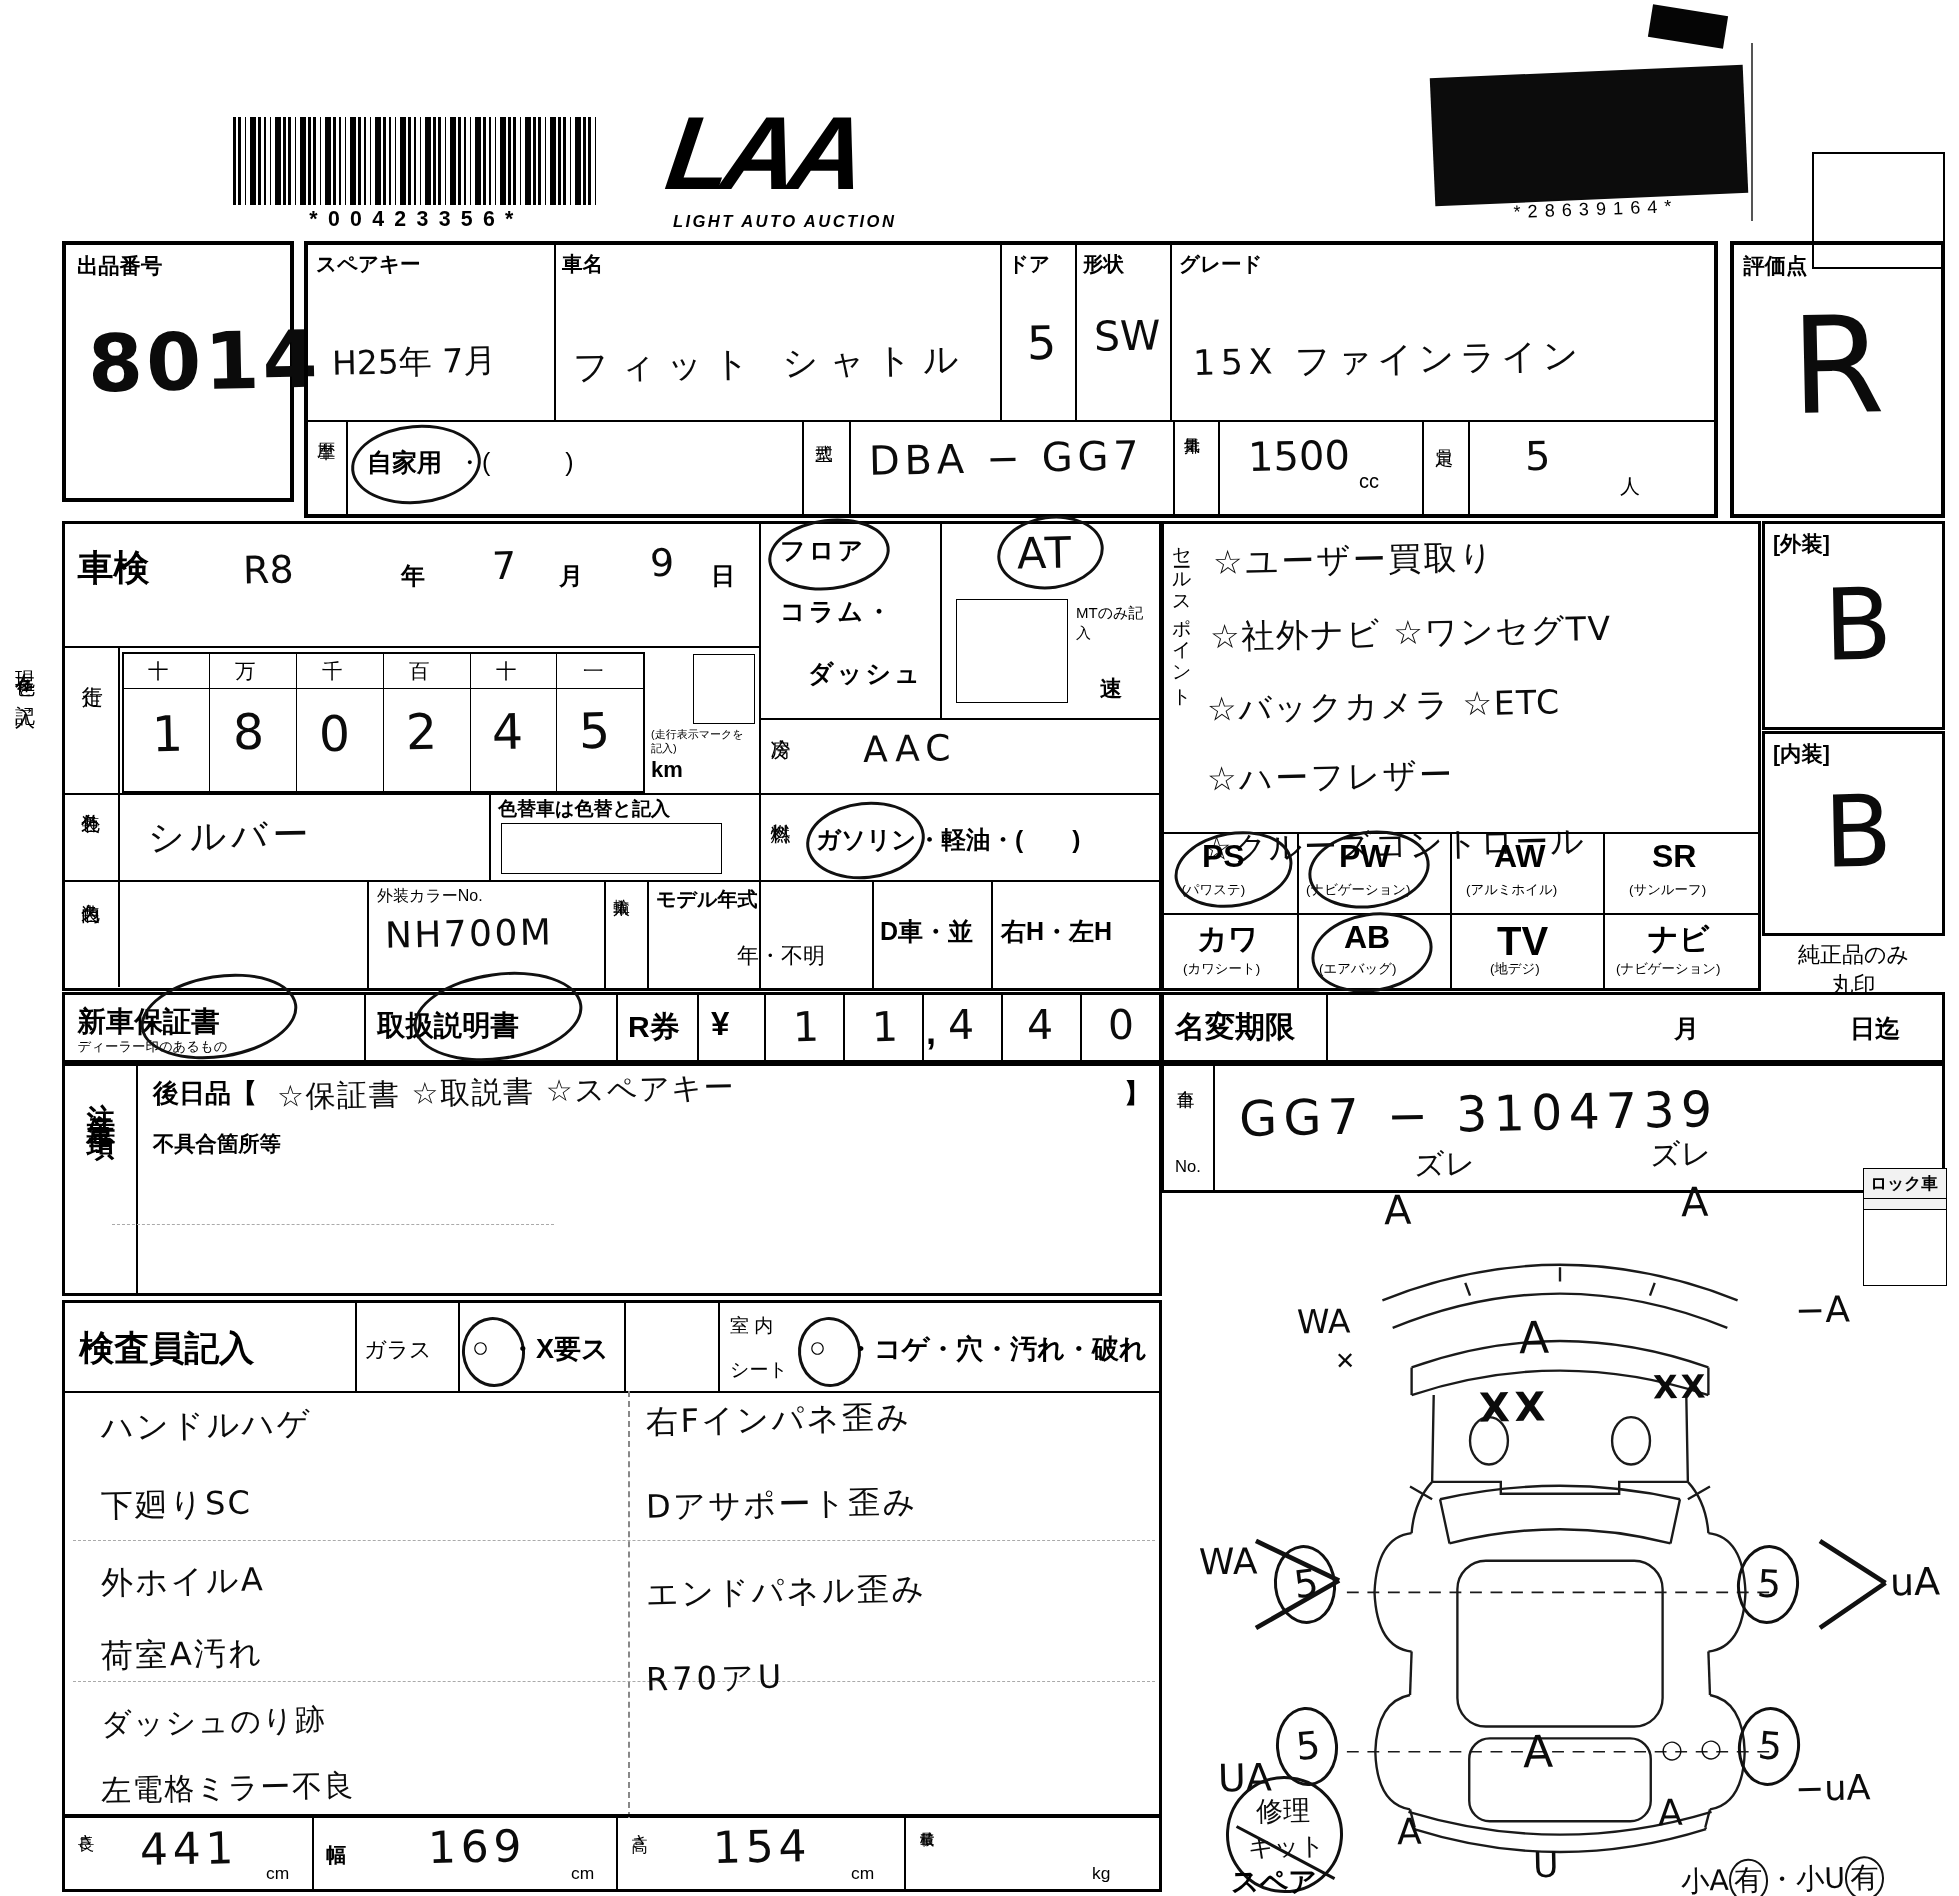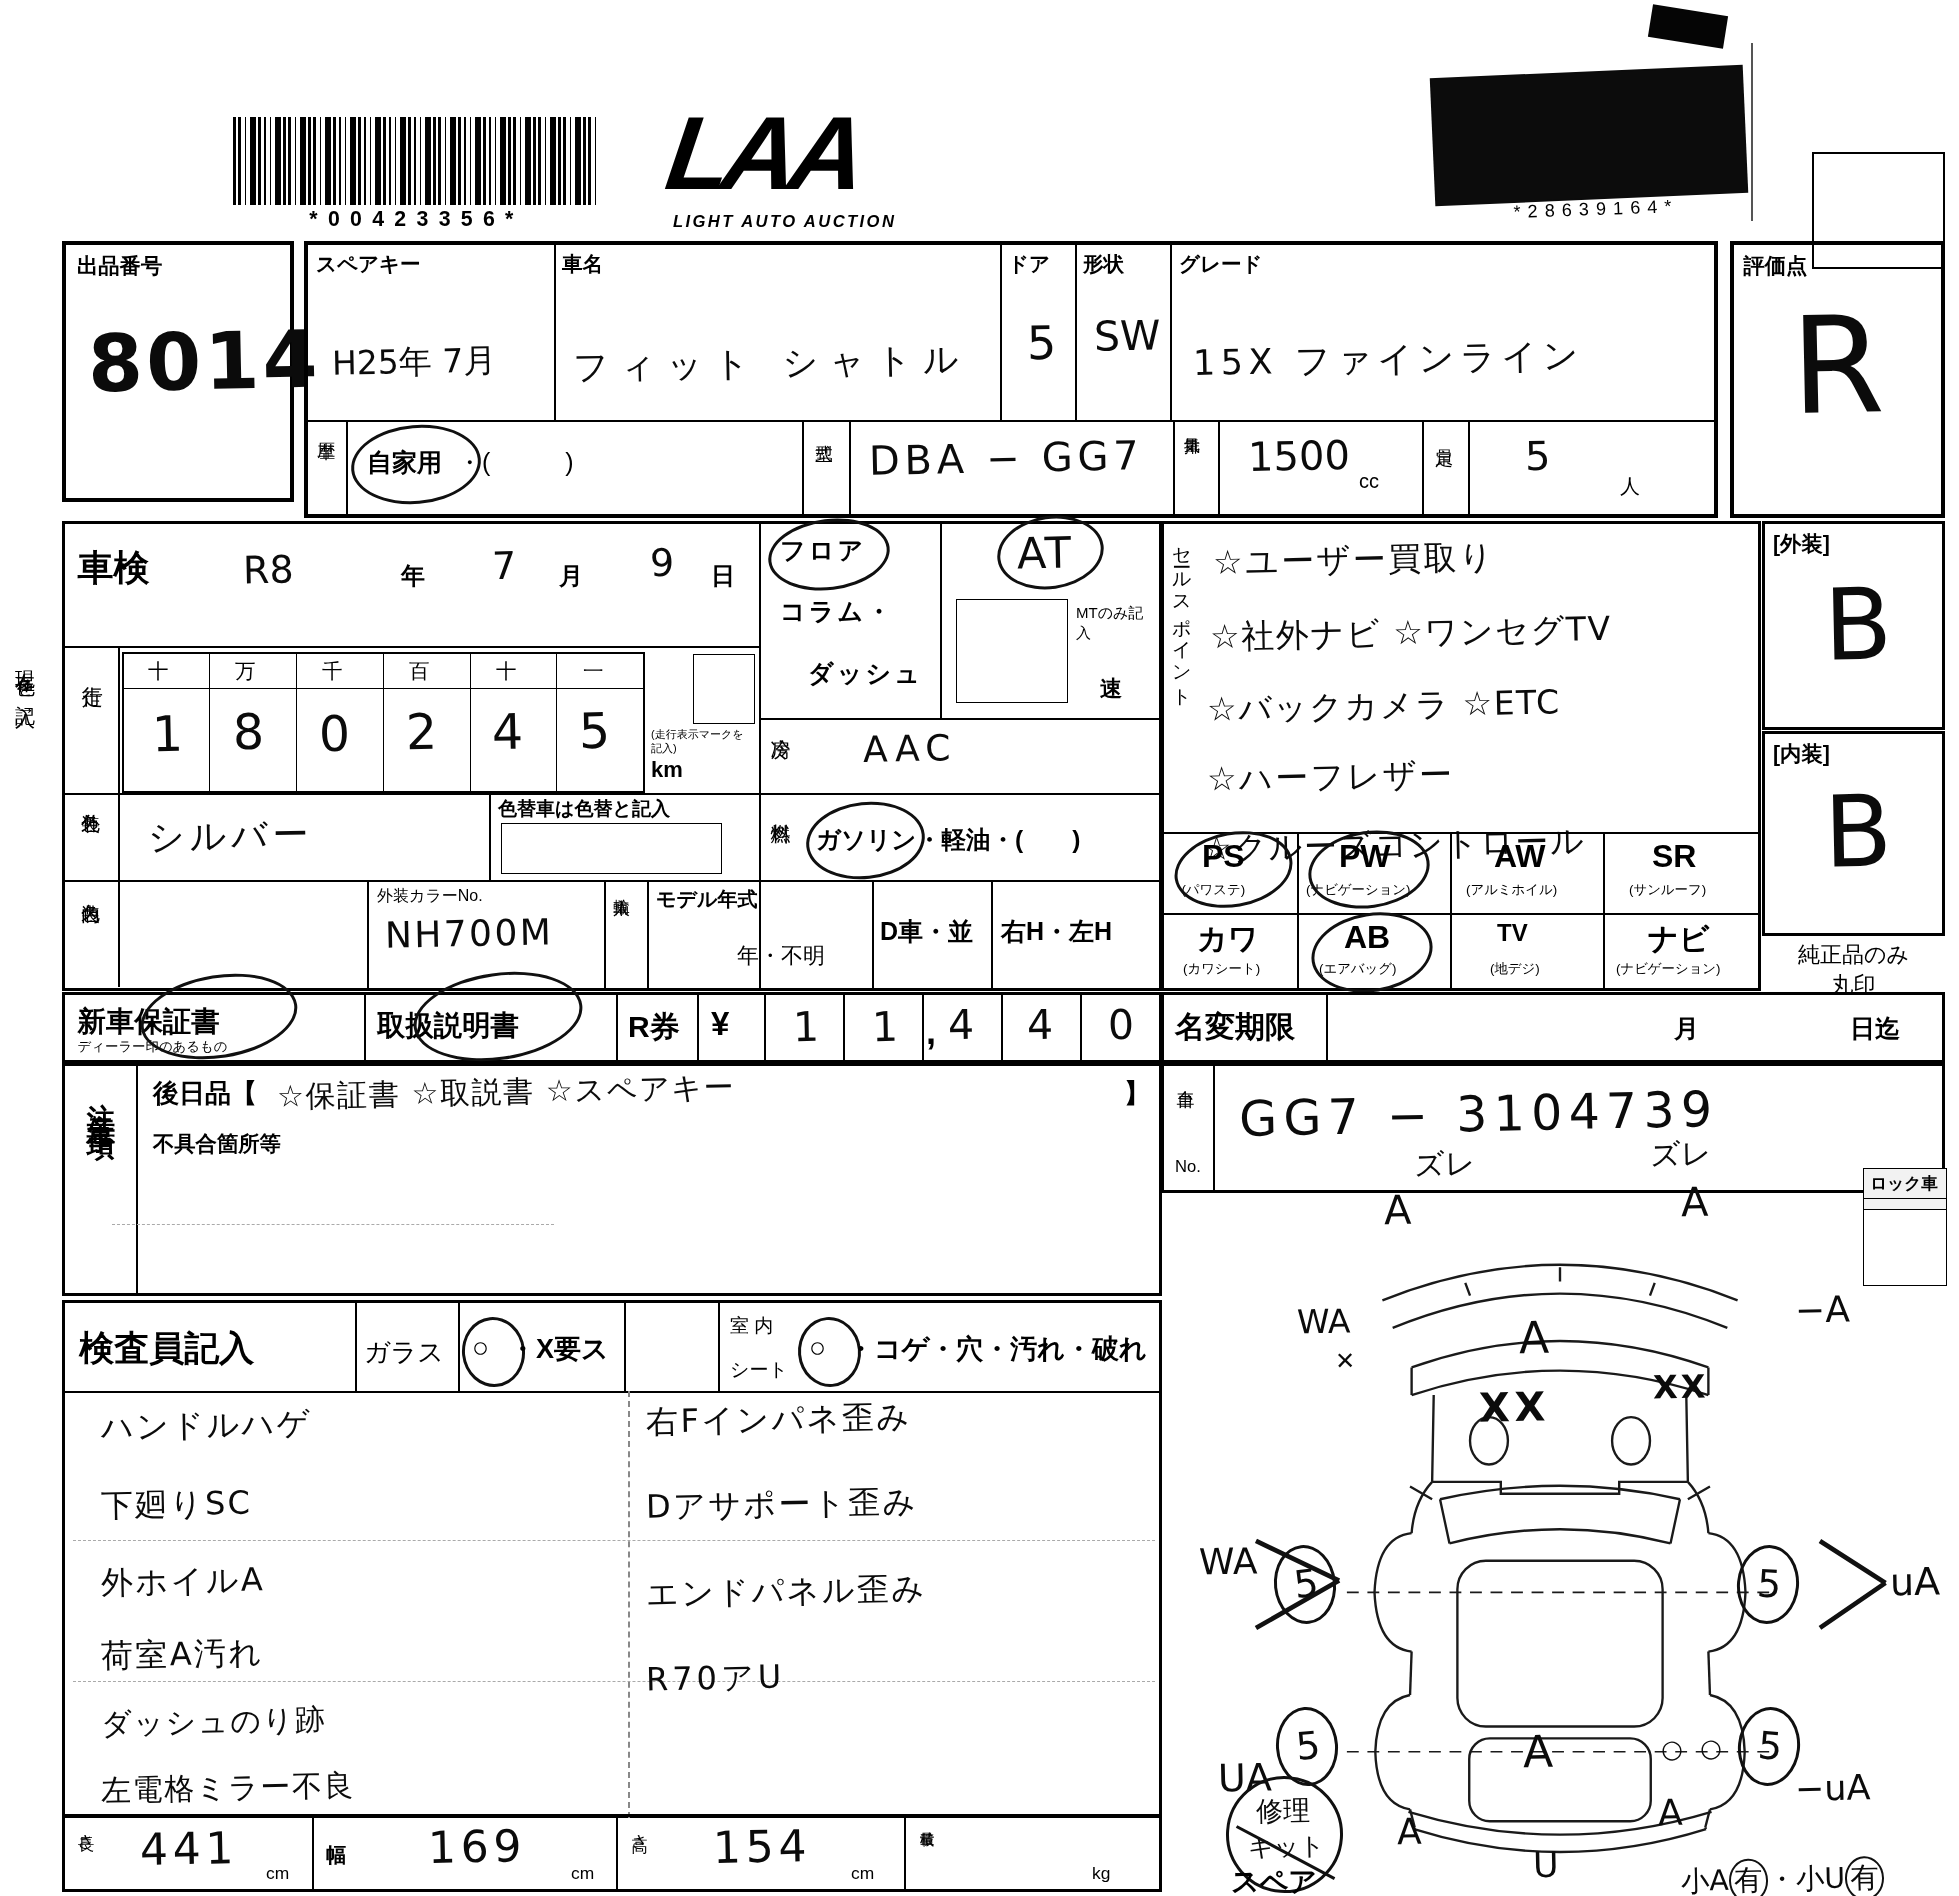--- a/index.html
+++ b/index.html
@@ -195,21 +195,21 @@
     <span class="abs b" style="left:330px;top:314px;font-size:32px;">AW</span>
     <span class="abs" style="left:302px;top:357px;font-size:13.4px;">(アルミホイル)</span>
     <span class="abs b" style="left:488px;top:314px;font-size:32px;">SR</span>
     <span class="abs" style="left:465px;top:357px;font-size:13.4px;">(サンルーフ)</span>
 
     <span class="abs b" style="left:33px;top:395px;font-size:30px;">カワ</span>
     <span class="abs" style="left:19px;top:436px;font-size:13.4px;">(カワシート)</span>
     <span class="abs b" style="left:180px;top:395px;font-size:32px;">AB</span>
     <span class="abs" style="left:155px;top:436px;font-size:13.4px;">(エアバッグ)</span>
     <div class="circle" style="left:147px;top:389px;width:122px;height:79px;transform:rotate(-9deg);"></div>
-    <span class="abs b" style="left:333px;top:395px;font-size:24px;">TV</span>
+    <span class="abs b" style="left:333px;top:395px;font-size:40px;">TV</span>
     <span class="abs" style="left:326px;top:436px;font-size:13.4px;">(地デジ)</span>
     <span class="abs b" style="left:484px;top:395px;font-size:30px;">ナビ</span>
     <span class="abs" style="left:452px;top:436px;font-size:13.4px;">(ナビゲーション)</span>
   </div>
 
   <div class="box" style="left:1762px;top:521px;width:183px;height:209px;">
     <span class="abs b" style="left:8px;top:4.7px;font-size:21.3px;">[外装]</span>
     <span class="abs hw" style="left:59px;top:43px;font-size:99px;">B</span>
   </div>
   <div class="box" style="left:1762px;top:731px;width:183px;height:205px;">
@@ -275,21 +275,21 @@
   </div>
   <div class="thin" style="left:1863px;top:1198px;width:84px;height:88px;"></div>
 
   <div class="box" style="left:62px;top:1300px;width:1100px;height:518px;">
     <div class="hline" style="left:0;top:88px;width:1094px;"></div>
     <div class="vline" style="left:290px;top:0;height:88px;"></div>
     <div class="vline" style="left:393px;top:0;height:88px;"></div>
     <div class="vline" style="left:559px;top:0;height:88px;"></div>
     <div class="vline" style="left:653px;top:0;height:88px;"></div>
     <span class="abs b" style="left:14.2px;top:22px;font-size:35px;">検査員記入</span>
-    <span class="abs" style="left:299px;top:32px;font-size:26px;">ガラス</span>
+    <span class="abs" style="left:299px;top:32px;font-size:22px;">ガラス</span>
     <span class="abs b" style="left:407px;top:28px;font-size:28.4px;">○</span>
     <div class="circle" style="left:397px;top:14.2px;width:63px;height:70px;transform:rotate(-6deg);"></div>
     <span class="abs b" style="left:444px;top:28px;font-size:27px;">・X要ス</span>
     <span class="abs" style="left:665px;top:9.5px;font-size:19px;">室 内</span>
     <span class="abs" style="left:665px;top:54px;font-size:19px;">シート</span>
 
     <span class="abs b" style="left:744px;top:28px;font-size:28.4px;">○</span>
     <div class="circle" style="left:733px;top:14.2px;width:63px;height:70px;transform:rotate(-5deg);"></div>
     <span class="abs b" style="left:782px;top:28px;font-size:27px;">・コゲ・穴・汚れ・破れ</span>
 

